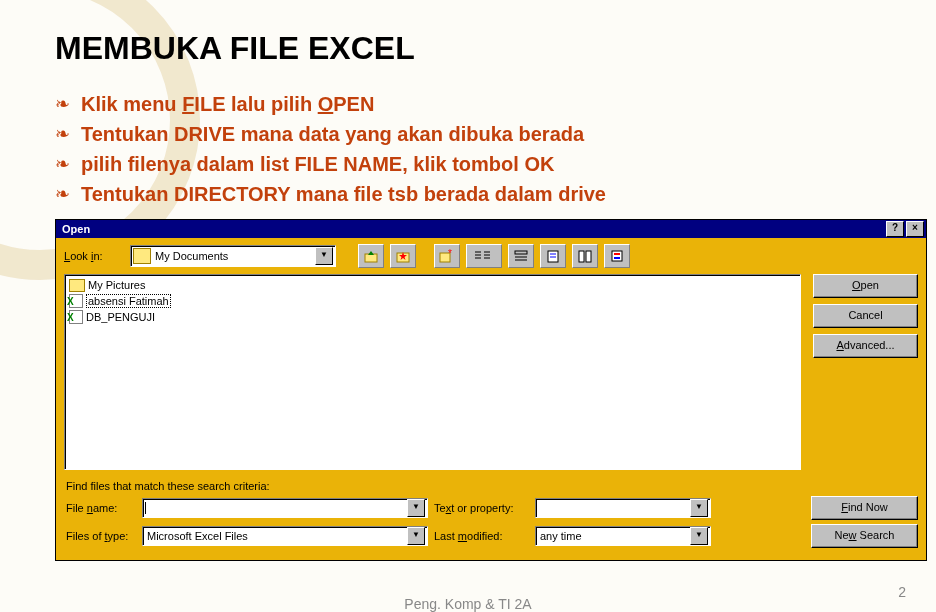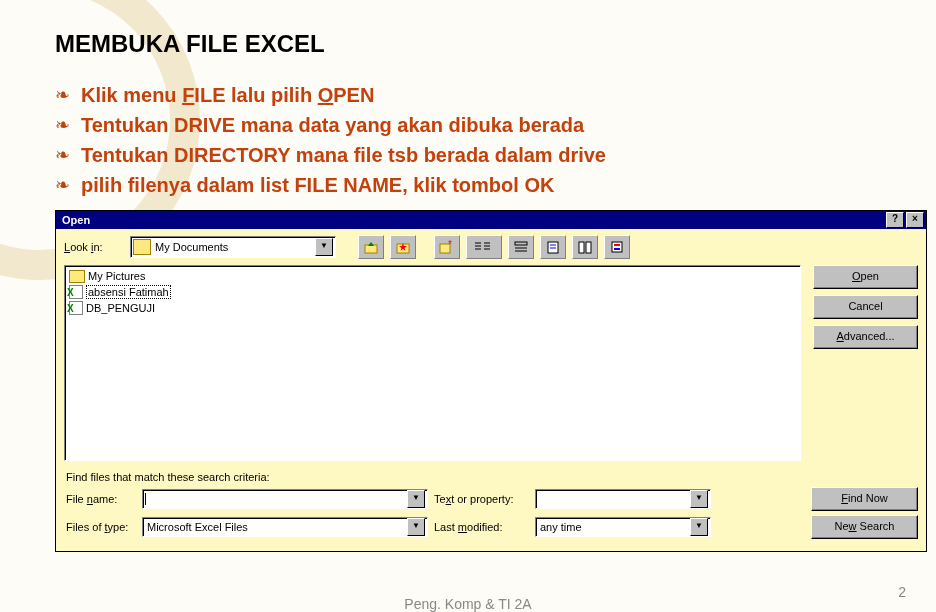--- a/index.html
+++ b/index.html
@@ -21,21 +21,21 @@
     border: 30px solid #e6d4a5;
     border-radius: 50%;
     opacity: 0.5;
   }
   .slide {
     position: relative;
     padding: 30px 55px 0 55px;
   }
   h1 {
     margin: 0 0 22px 0;
-    font-size: 24px;
+    font-size: 32px;
     font-weight: bold;
     color: #000;
   }
   .bullets {
     margin: 0 0 10px 0;
     padding: 0;
     list-style: none;
   }
   .bullets li {
     font-size: 20px;
@@ -50,21 +50,21 @@
     position: absolute;
     left: 0;
     top: 2px;
     font-size: 18px;
     font-weight: normal;
   }
   .u { text-decoration: underline; }
   .dialog {
     margin: 4px 0 0 0;
     width: 870px;
-    background: #fef9c3;
+    background: #eab308;
     border: 1px solid #000;
     font-family: "MS Sans Serif", Tahoma, sans-serif;
     font-size: 11px;
     color: #000;
   }
   .titlebar {
     background: #000080;
     color: #fff;
     height: 18px;
     display: flex;
@@ -268,22 +268,22 @@
 
 <div class="bg-circle"></div>
 
 <div class="slide">
   <h1>MEMBUKA FILE EXCEL</h1>
   <ul class="bullets">
     <li>
       <span>Klik menu </span><span class="u">F</span><span>ILE lalu pilih </span><span class="u">O</span><span>PEN</span>
     </li>
     <li>Tentukan DRIVE mana data yang akan dibuka berada</li>
+    <li>pilih filenya dalam list FILE NAME, klik tombol OK</li>
     <li>Tentukan DIRECTORY mana file tsb berada dalam drive</li>
-    <li>pilih filenya dalam list FILE NAME, klik tombol OK</li>
   </ul>
 
   <div class="dialog">
     <div class="titlebar">
       <span class="title">Open</span>
       <div class="tb-btn">?</div>
       <div class="tb-btn">×</div>
     </div>
 
     <div class="lookin-row">

